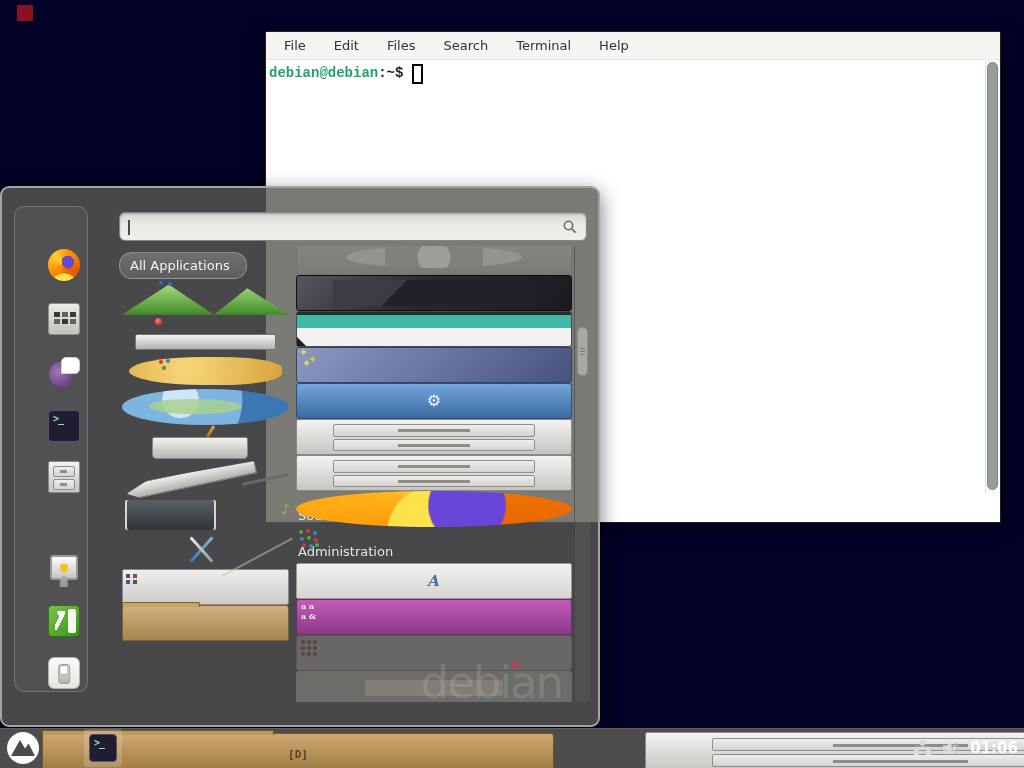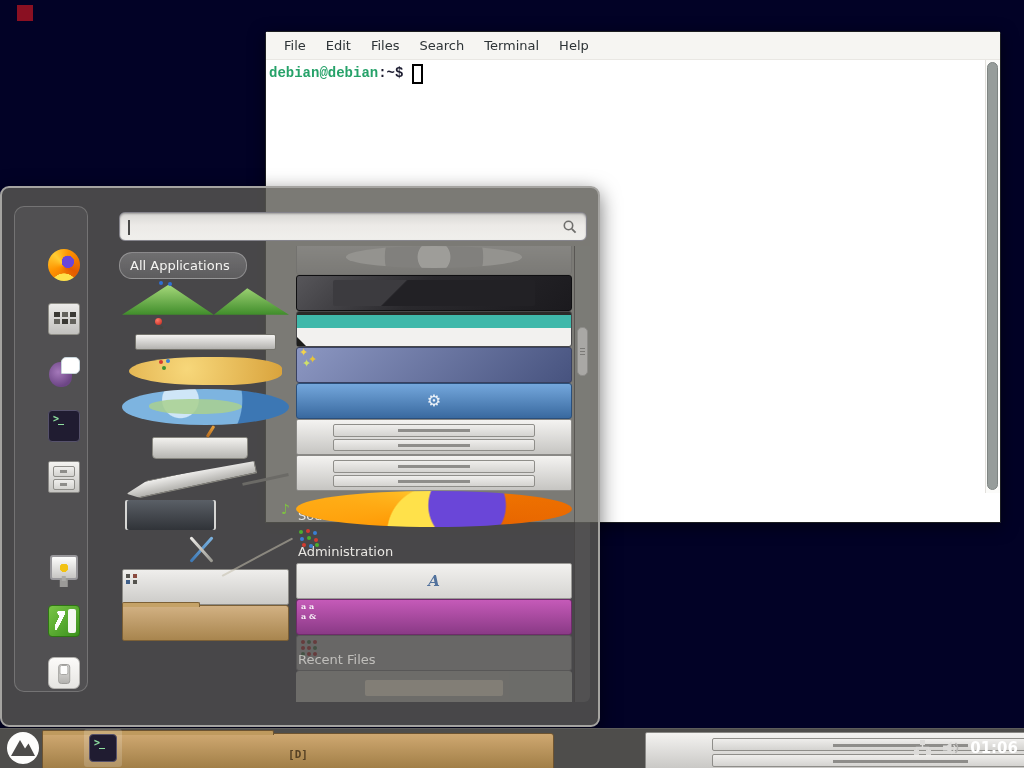--- a/index.html
+++ b/index.html
@@ -13,21 +13,21 @@
     border-bottom:1px solid #d9d7d3;display:flex;align-items:center;border-radius:3px 3px 0 0}
   .title{position:absolute;left:0;right:0;text-align:center;font-size:13px;font-weight:bold;color:#3b4347}
   .win-icon{position:absolute;left:13px;top:9px;width:9px;height:12px;background:#31414a;border-radius:1px}
   .win-icon::after{content:"";position:absolute;left:1px;top:1px;width:3px;height:2px;background:#cfe0e8}
   .win-controls{position:absolute;right:14px;top:0;height:30px;display:flex;align-items:center;gap:22px}
   .wc{width:14px;height:14px;display:flex;align-items:center;justify-content:center;color:#3f474c}
   .wc-min i{display:block;width:7px;height:2px;background:#3f474c}
   .wc-max i{display:block;width:8px;height:8px;border:2px solid #3f474c}
   .wc-close{font-size:13px;font-weight:bold}
   .menubar{height:28px;background:#f6f5f2;border-bottom:1px solid #e9e7e3;display:flex;align-items:center;
-    padding-left:10px;gap:4px}
+    padding-left:10px;gap:12px}
   .menubar span{font-size:13px;color:#2d3336;padding:3px 8px}
   .term-body{position:relative;height:433px;background:#fff}
   .term-line{padding:3px 0 0 3px;font-family:Liberation Mono, monospace;
     font-size:14px;font-weight:bold;line-height:21px;display:flex;align-items:center}
   .p-user{color:#26a269}
   .p-suffix{color:#1b1b2f}
   .cursor{display:inline-block;width:11px;height:20px;border:2px solid #000;margin-left:9px;background:#fff}
   .term-scroll{position:absolute;right:0;top:0;bottom:0;width:15px;background:#fbfbf9;border-left:1px solid #e2e0dc}
   .term-thumb{position:absolute;right:2px;top:2px;bottom:3px;width:11px;border-radius:6px;
     background:#979d9b;border:1px solid #7f8583}
@@ -328,24 +328,20 @@
         <div class="cat i8">
           <span class="cat-ic ic ic-preferences"></span>
           <span>Preferences</span>
         </div>
 
         <div class="cat i9">
           <span class="cat-ic ic ic-places"></span>
           <span>Places</span>
         </div>
 
-        <div class="cat i10">
-          <span class="cat-ic ic"></span>
-          <span>Recent Files</span>
-        </div>
       </div>
 
     <div class="apps-viewport">
       <div class="apps-list">
 
           <div class="app i0 dimmed">
             <span class="app-ic ic ic-disks"></span>
 
           </div>
 
@@ -408,20 +404,23 @@
             <span class="app-ic ic ic-gdebi"></span>
 
           </div>
         </div>
     </div>
 
     <div class="menu-scroll">
       <div class="menu-thumb"></div>
     </div>
 
+    <div class="watermark">
+      <span>debian</span><i></i>
+    </div>
   </div>
 
   <div class="cursor-line"></div>
 
   <div id="taskbar">
     <div class="tb-menu">
       <svg width="34" height="34" viewBox="0 0 34 34">
         <circle cx="17" cy="17" r="16" fill="#fdfdfc"></circle>
         <path d="M5 25 L14 9 L19 17.5 L22.5 12.5 L29 25 Z" fill="#4c4b49"></path>
       </svg>

